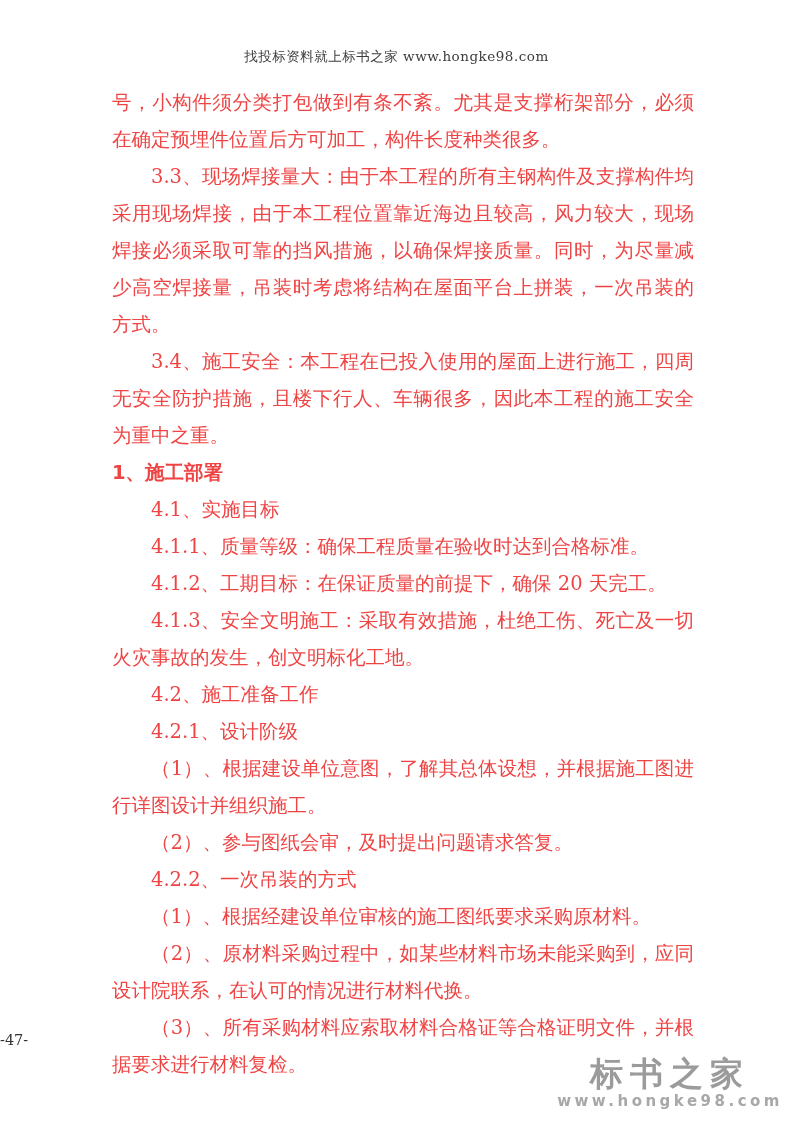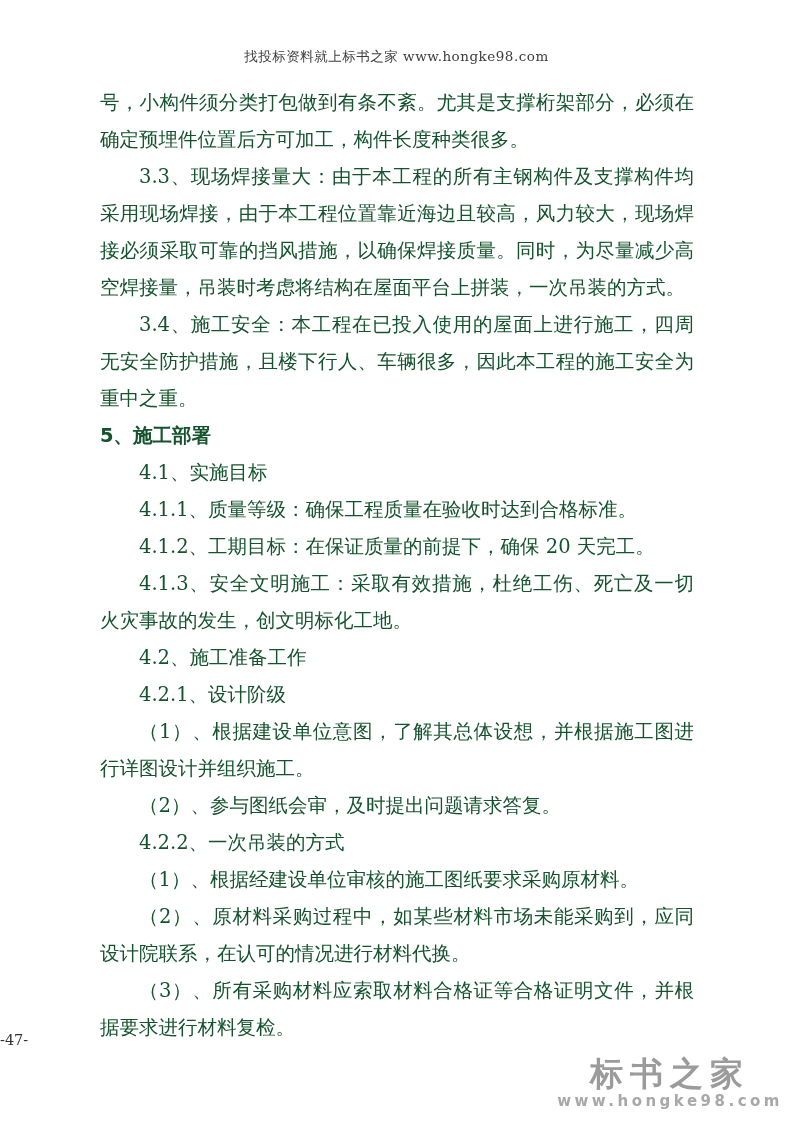--- a/index.html
+++ b/index.html
@@ -28,21 +28,22 @@
     position: absolute;
     top: 84px;
     left: 100px;
     width: 594px;
   }
   .doc-body p {
     font-size: 19.5px;
     line-height: 37px;
     text-align: justify;
     text-align-last: left;
-    color: #14532d;
+    color: #ef4444;
+    margin-left: 12px;
   }
   .doc-body p.indent { text-indent: 2em; }
   .doc-body p.heading {
     font-weight: bold;
     text-indent: 0;
     font-family: "DejaVu Sans", "Liberation Sans", sans-serif;
     font-size: 19.5px;
   }
   .page-number {
     position: absolute;
@@ -78,21 +79,21 @@
 <body>
 
 <div class="page">
 
   <div class="header-watermark">找投标资料就上标书之家 www.hongke98.com</div>
 
   <div class="doc-body" id="doc-body">
       <p class="noindent">号，小构件须分类打包做到有条不紊。尤其是支撑桁架部分，必须在确定预埋件位置后方可加工，构件长度种类很多。</p>
       <p class="indent">3.3、现场焊接量大：由于本工程的所有主钢构件及支撑构件均采用现场焊接，由于本工程位置靠近海边且较高，风力较大，现场焊接必须采取可靠的挡风措施，以确保焊接质量。同时，为尽量减少高空焊接量，吊装时考虑将结构在屋面平台上拼装，一次吊装的方式。</p>
       <p class="indent">3.4、施工安全：本工程在已投入使用的屋面上进行施工，四周无安全防护措施，且楼下行人、车辆很多，因此本工程的施工安全为重中之重。</p>
-      <p class="heading">5、施工部署</p>
+      <p class="heading">1、施工部署</p>
       <p class="indent">4.1、实施目标</p>
       <p class="indent">4.1.1、质量等级：确保工程质量在验收时达到合格标准。</p>
       <p class="indent">4.1.2、工期目标：在保证质量的前提下，确保 20 天完工。</p>
       <p class="indent">4.1.3、安全文明施工：采取有效措施，杜绝工伤、死亡及一切火灾事故的发生，创文明标化工地。</p>
       <p class="indent">4.2、施工准备工作</p>
       <p class="indent">4.2.1、设计阶级</p>
       <p class="indent">（1）、根据建设单位意图，了解其总体设想，并根据施工图进行详图设计并组织施工。</p>
       <p class="indent">（2）、参与图纸会审，及时提出问题请求答复。</p>
       <p class="indent">4.2.2、一次吊装的方式</p>
       <p class="indent">（1）、根据经建设单位审核的施工图纸要求采购原材料。</p>

